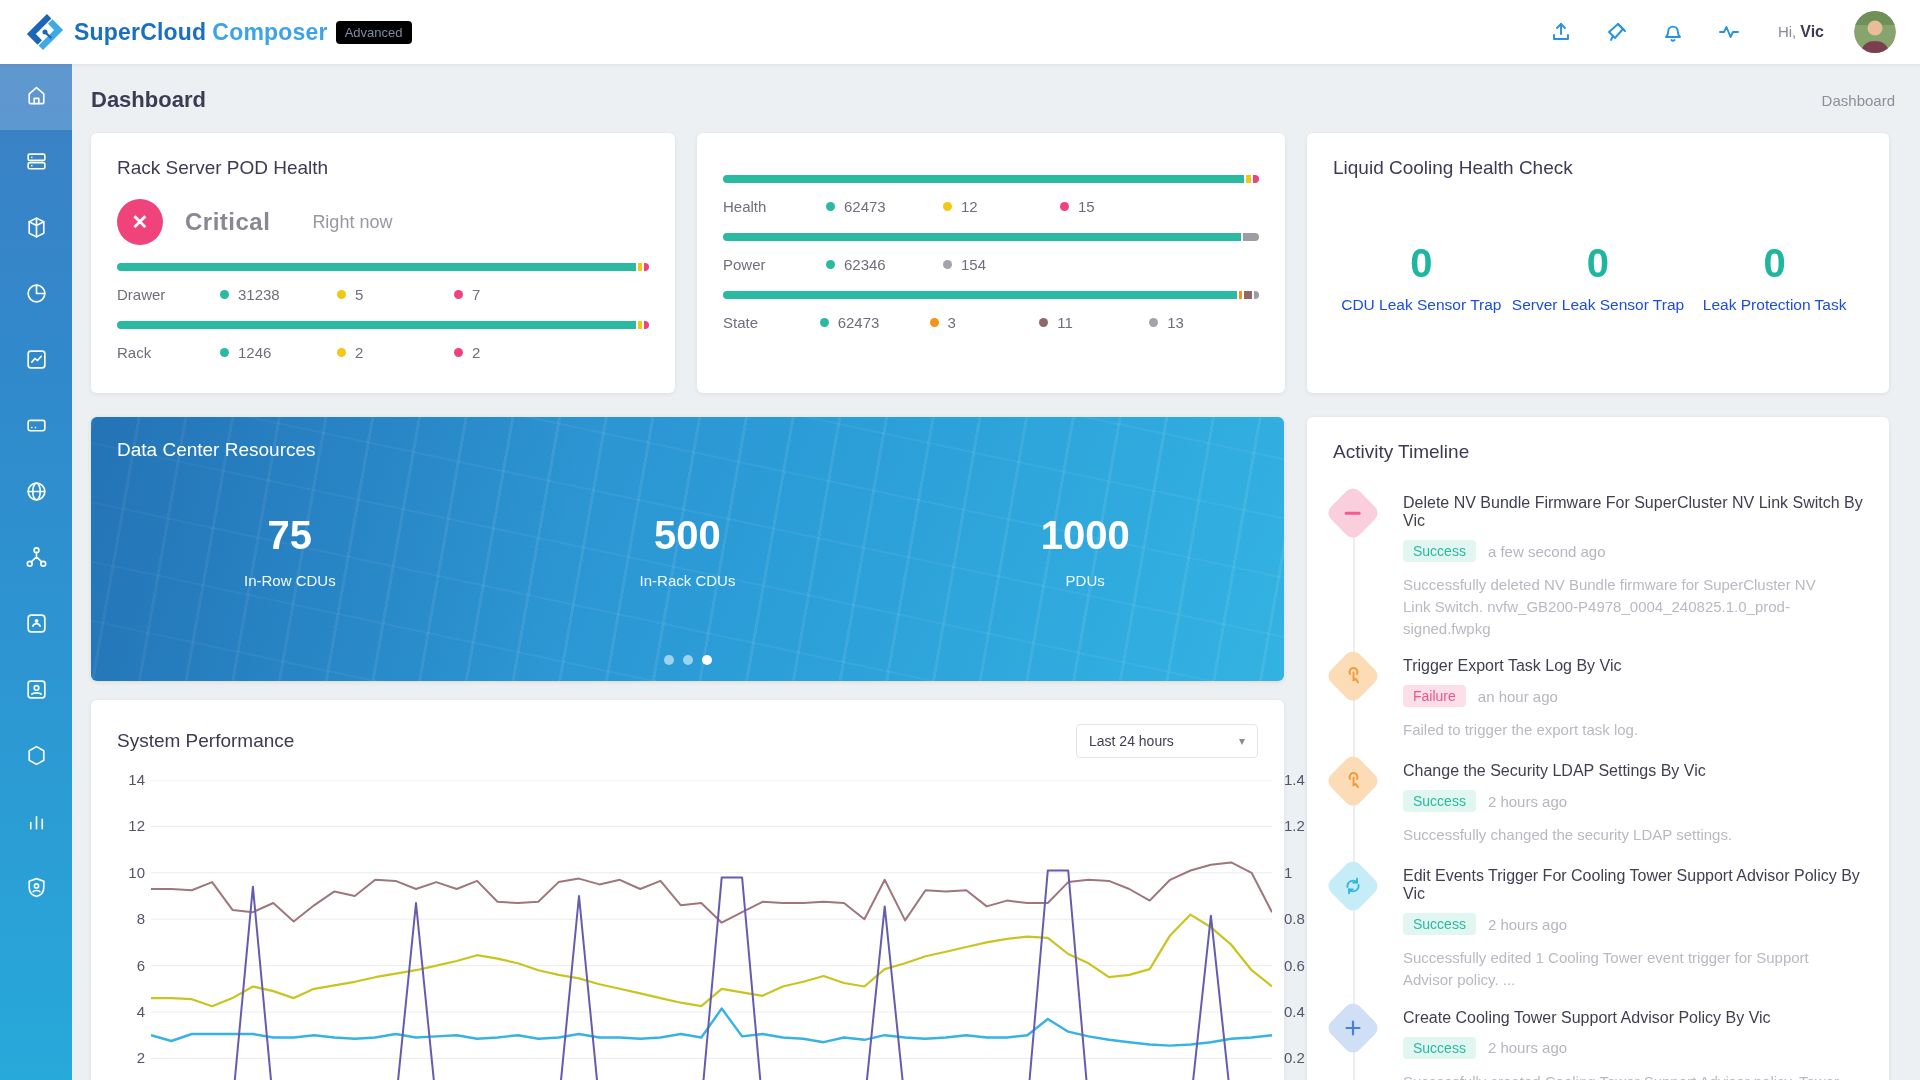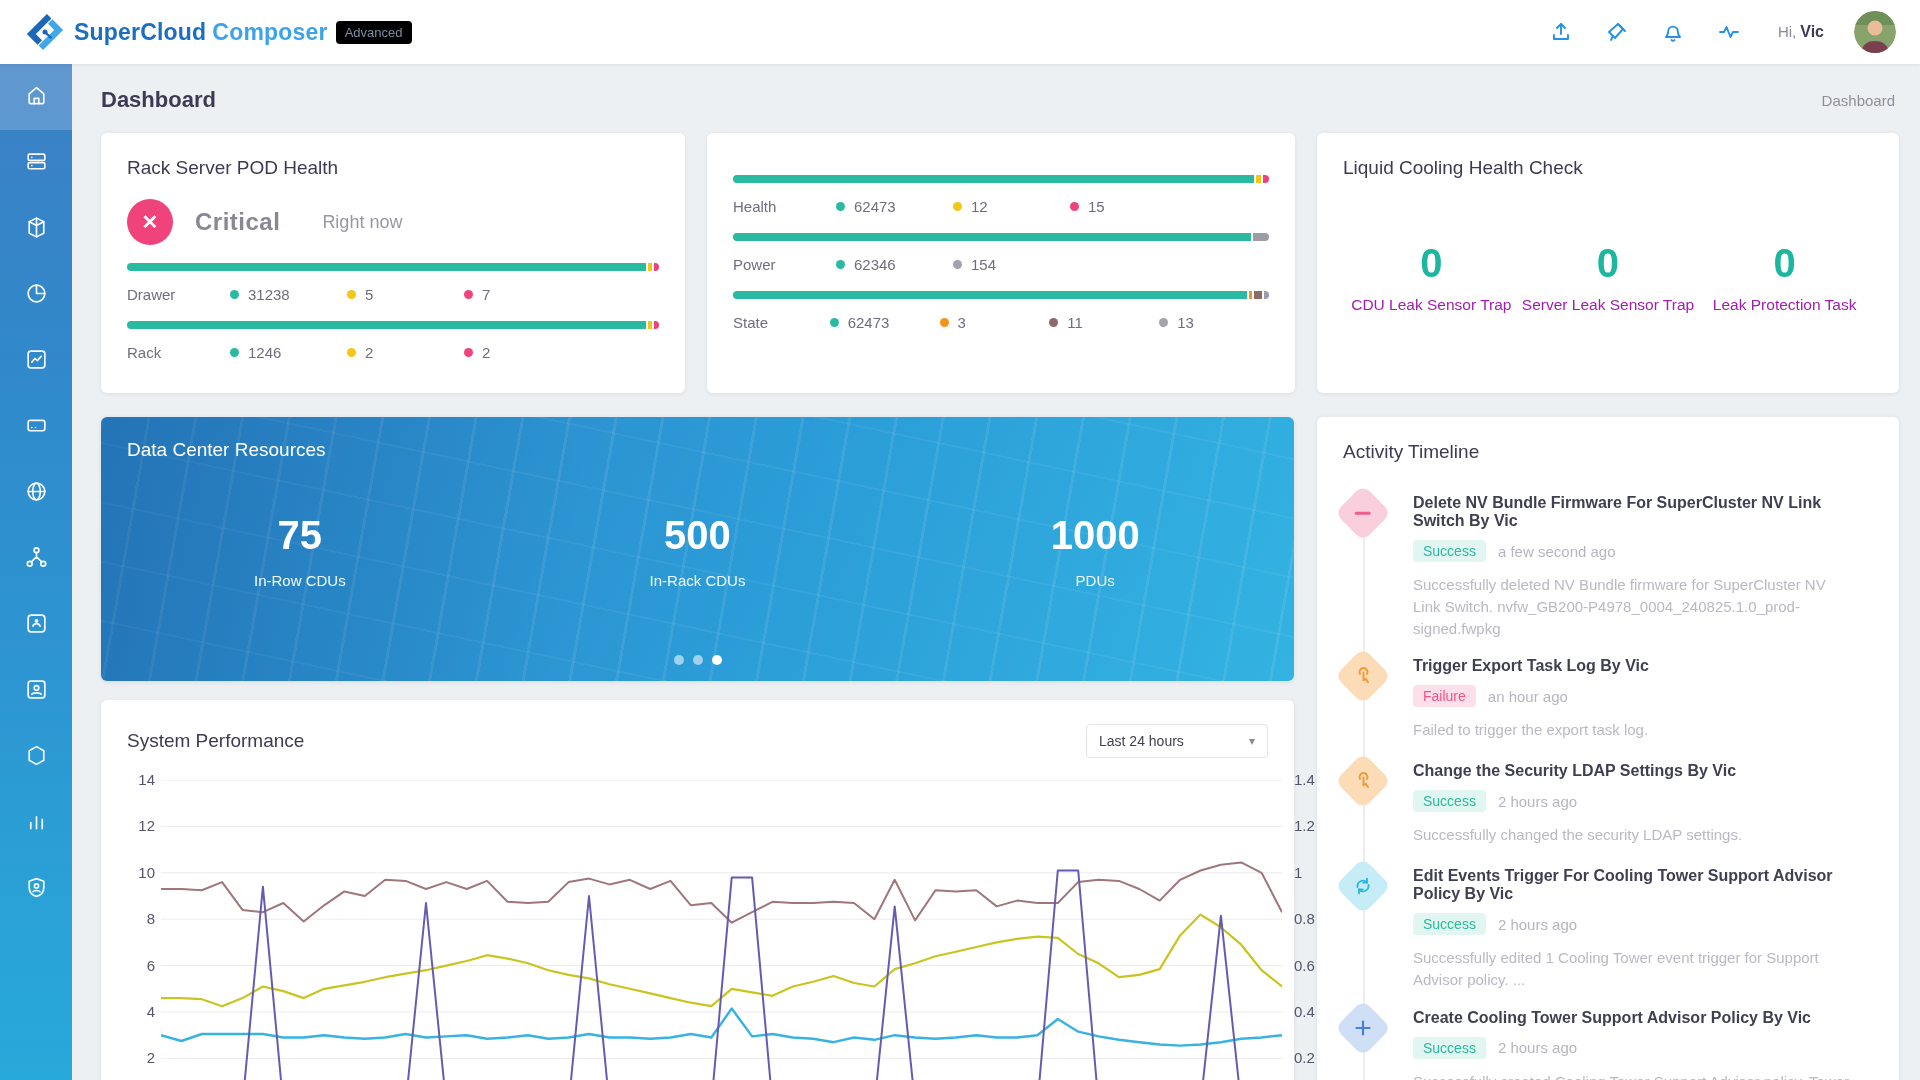--- a/index.html
+++ b/index.html
@@ -24,21 +24,21 @@
   .avatar { width:42px; height:42px; border-radius:50%; overflow:hidden; cursor:pointer; }
 
   
   .sidebar { position:absolute; top:64px; left:0; width:72px; height:1016px;
     background:linear-gradient(180deg,#3d80c5 0%,#3089cb 30%,#2d96d2 60%,#27a9da 100%); z-index:25; }
   .side-item { width:72px; height:66px; display:flex; align-items:center; justify-content:center; cursor:pointer; }
   .side-item.active { background:rgba(255,255,255,0.18); }
   .side-item svg { stroke:#ffffff; fill:none; stroke-width:1.6; stroke-linecap:round; stroke-linejoin:round; opacity:0.97; }
 
   
-  .page { position:absolute; top:64px; left:72px; width:1848px; height:1016px; padding:18px 25px 0 29px; }
+  .page { position:absolute; top:64px; left:72px; width:1848px; height:1016px; padding:18px 25px 0 19px; }
   .titlebar { display:flex; justify-content:space-between; align-items:center; height:36px; margin-bottom:15px; }
   .page-title { font-size:22px; font-weight:bold; color:#3d3b54; }
   .crumb { font-size:15px; color:#8f8f9c; }
 
   .card { background:#ffffff; border-radius:6px; box-shadow:0 1px 4px rgba(40,40,70,0.08); padding:24px 26px; }
   .card-title { font-size:19px; color:#3d3b54; font-weight:500; }
 
   .row1 { display:grid; grid-template-columns:584px 588px 582px; gap:22px; }
   .row1 .card { height:260px; }
   .row2 { margin-top:24px; display:grid; grid-template-columns:1193px 582px; gap:23px; align-items:start; }
@@ -67,21 +67,21 @@
   
   .crit-row { display:flex; align-items:center; margin-top:20px; }
   .crit-ico { width:46px; height:46px; border-radius:50%; background:#f0437c; color:#fff;
     display:flex; align-items:center; justify-content:center; font-size:20px; font-weight:bold; }
   .crit-word { font-size:24px; font-weight:bold; color:#8a8694; margin-left:22px; letter-spacing:0.5px; }
   .crit-when { font-size:18px; color:#9a96a2; margin-left:42px; }
 
   
   .lc-stats { display:grid; grid-template-columns:1fr 1fr 1fr; margin-top:62px; text-align:center; }
   .lc-num { font-size:40px; font-weight:bold; color:#1db6a0; }
-  .lc-label { font-size:15.5px; color:#a21caf; margin-top:10px; }
+  .lc-label { font-size:15.5px; color:#1d4ed8; margin-top:10px; }
 
   
   .banner { position:relative; width:1193px; height:264px; border-radius:6px; overflow:hidden; color:#fff;
     background-color:#2a9ad5;
     background-image:
       linear-gradient(100deg, rgba(12,82,146,0.30) 0%, rgba(12,82,146,0) 40%),
       repeating-linear-gradient(100deg, rgba(255,255,255,0.08) 0px, rgba(255,255,255,0.08) 3px, transparent 3px, transparent 46px),
       repeating-linear-gradient(12deg, rgba(255,255,255,0.05) 0px, rgba(255,255,255,0.05) 2px, transparent 2px, transparent 58px),
       linear-gradient(115deg, #2e82c6 0%, #2b9cd7 55%, #33b3e2 100%);
     box-shadow:0 1px 4px rgba(40,40,70,0.10); }
@@ -96,21 +96,21 @@
   
   .timeline-card { height:1010px; }
   .tl-list { position:relative; margin-top:28px; }
   .tl-list::before { content:""; position:absolute; left:20px; top:20px; bottom:-40px; width:2px; background:#ececf2; }
   .tl-item { position:relative; padding-left:70px; margin-bottom:15px; min-height:90px; }
   .tl-diamond { position:absolute; left:0; top:2px; width:40px; height:40px; border-radius:9px;
     transform:rotate(45deg); display:flex; align-items:center; justify-content:center; z-index:2; }
   .tl-diamond > * { transform:rotate(-45deg); }
   .d-pink { background:#f9cfdd; } .d-orange { background:#fbdcb6; }
   .d-cyan { background:#c5ecf7; } .d-blue { background:#cfdff6; }
-  .tl-title { font-size:16px; font-weight:700; color:#3f3f52; padding-top:3px; }
+  .tl-title { font-size:16px; font-weight:400; color:#3f3f52; padding-top:3px; }
   .tl-meta { display:flex; align-items:center; margin-top:10px; }
   .badge { font-size:14px; font-weight:500; padding:3px 10px; border-radius:4px; }
   .badge.success { background:#e1f6f0; color:#2ab9a1; }
   .badge.failure { background:#fcdfe9; color:#f0558a; }
   .tl-time { font-size:15px; color:#b6b6c0; margin-left:12px; }
   .tl-desc { margin-top:12px; font-size:15px; line-height:1.45; color:#b9b9c3; max-width:440px; }
   .minus-glyph { width:16px; height:3px; background:#ee5e92; border-radius:2px; }
 
   
   .perf-card { margin-top:19px; width:1193px; height:470px; }

